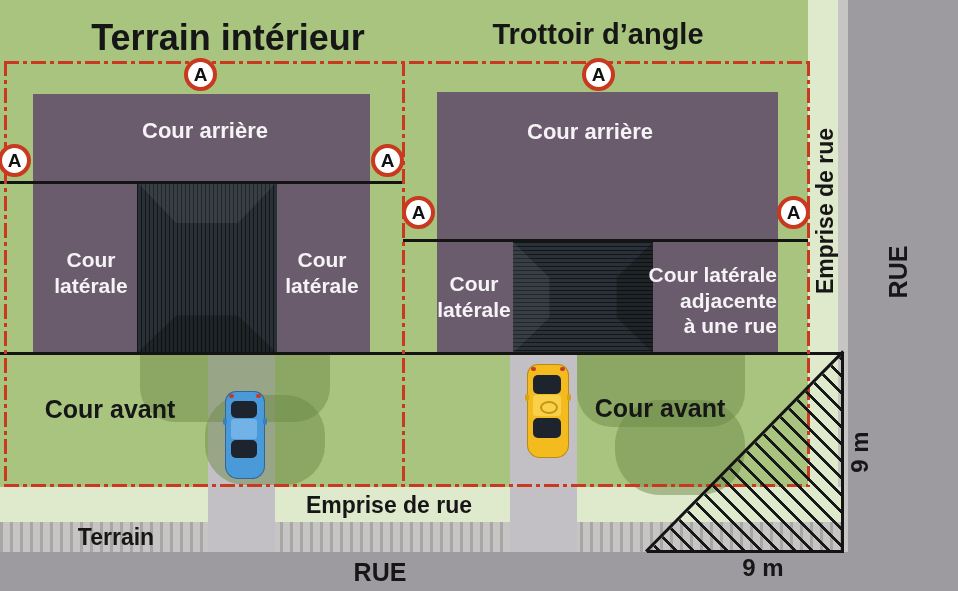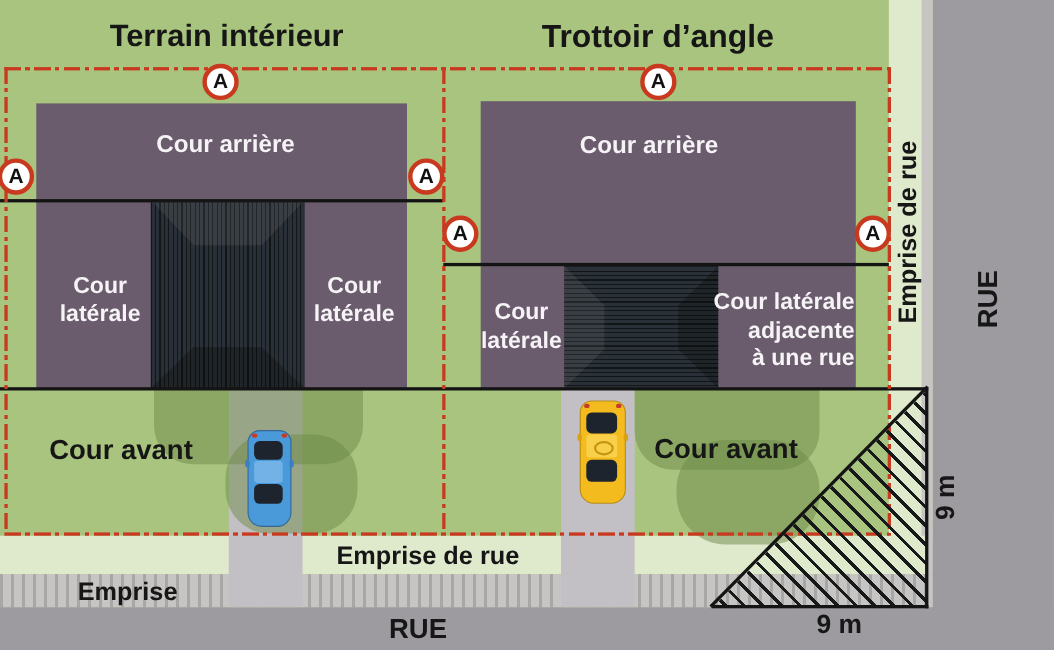--- a/index.html
+++ b/index.html
@@ -93,39 +93,39 @@
   <div class="abs red-h" style="left:4px;top:484px;width:804px;"></div>
   <div class="abs red-v" style="left:4px;top:61px;height:424px;"></div>
   <div class="abs red-v" style="left:402px;top:61px;height:424px;"></div>
   <div class="abs red-v" style="left:807px;top:61px;height:426px;"></div>
 
   <div class="abs hatch" style="left:647px;top:354px;width:196px;height:199px;"></div>
   <div class="abs blackline" style="left:841px;top:354px;width:3px;height:199px;"></div>
   <div class="abs blackline" style="left:647px;top:550px;width:197px;height:3px;"></div>
   <div class="abs blackline" style="left:646px;top:550px;width:281px;height:3px;transform-origin:0 50%;transform:rotate(-45.4deg);"></div>
 
-  <div class="abs lbl" style="left:56px;top:16px;width:300px;font-size:28px;">Terrain intérieur</div>
+  <div class="abs lbl" style="left:78px;top:16px;width:300px;font-size:36px;">Terrain intérieur</div>
   <div class="abs lbl" style="left:448px;top:17px;width:300px;font-size:29px;">Trottoir d’angle</div>
 
   <div class="abs lbl white" style="left:55px;top:118px;width:300px;font-size:22px;">Cour arrière</div>
   <div class="abs lbl white" style="left:440px;top:119px;width:300px;font-size:22px;">Cour arrière</div>
   <div class="abs lbl white" style="left:31px;top:247px;width:120px;font-size:21px;">Cour
 latérale</div>
   <div class="abs lbl white" style="left:262px;top:247px;width:120px;font-size:21px;">Cour
 latérale</div>
   <div class="abs lbl white" style="left:414px;top:271px;width:120px;font-size:21px;">Cour
 latérale</div>
   <div class="abs lbl white" style="left:577px;top:262px;width:200px;font-size:21px;text-align:right;">Cour latérale
 adjacente
 à une rue</div>
   <div class="abs lbl" style="left:10px;top:394px;width:200px;font-size:25px;">Cour avant</div>
   <div class="abs lbl" style="left:560px;top:393px;width:200px;font-size:25px;">Cour avant</div>
 
   <div class="abs lbl" style="left:289px;top:491px;width:200px;font-size:23px;">Emprise de rue</div>
-  <div class="abs lbl" style="left:16px;top:523px;width:200px;font-size:23px;">Emprise</div>
+  <div class="abs lbl" style="left:16px;top:523px;width:200px;font-size:23px;">Terrain</div>
   <div class="abs lbl" style="left:280px;top:557px;width:200px;font-size:25px;">RUE</div>
   <div class="abs lbl rot" style="left:724px;top:198px;width:200px;height:26px;font-size:23px;">Emprise de rue</div>
   <div class="abs lbl rot" style="left:857px;top:258px;width:80px;height:28px;font-size:25px;">RUE</div>
 
   <div class="abs lbl" style="left:713px;top:553px;width:100px;font-size:24px;">9 m</div>
   <div class="abs lbl rot" style="left:818px;top:439px;width:80px;height:26px;font-size:24px;">9 m</div>
 
   <div class="abs badge" style="left:184px;top:58px;">
       <span>A</span>
     </div>

